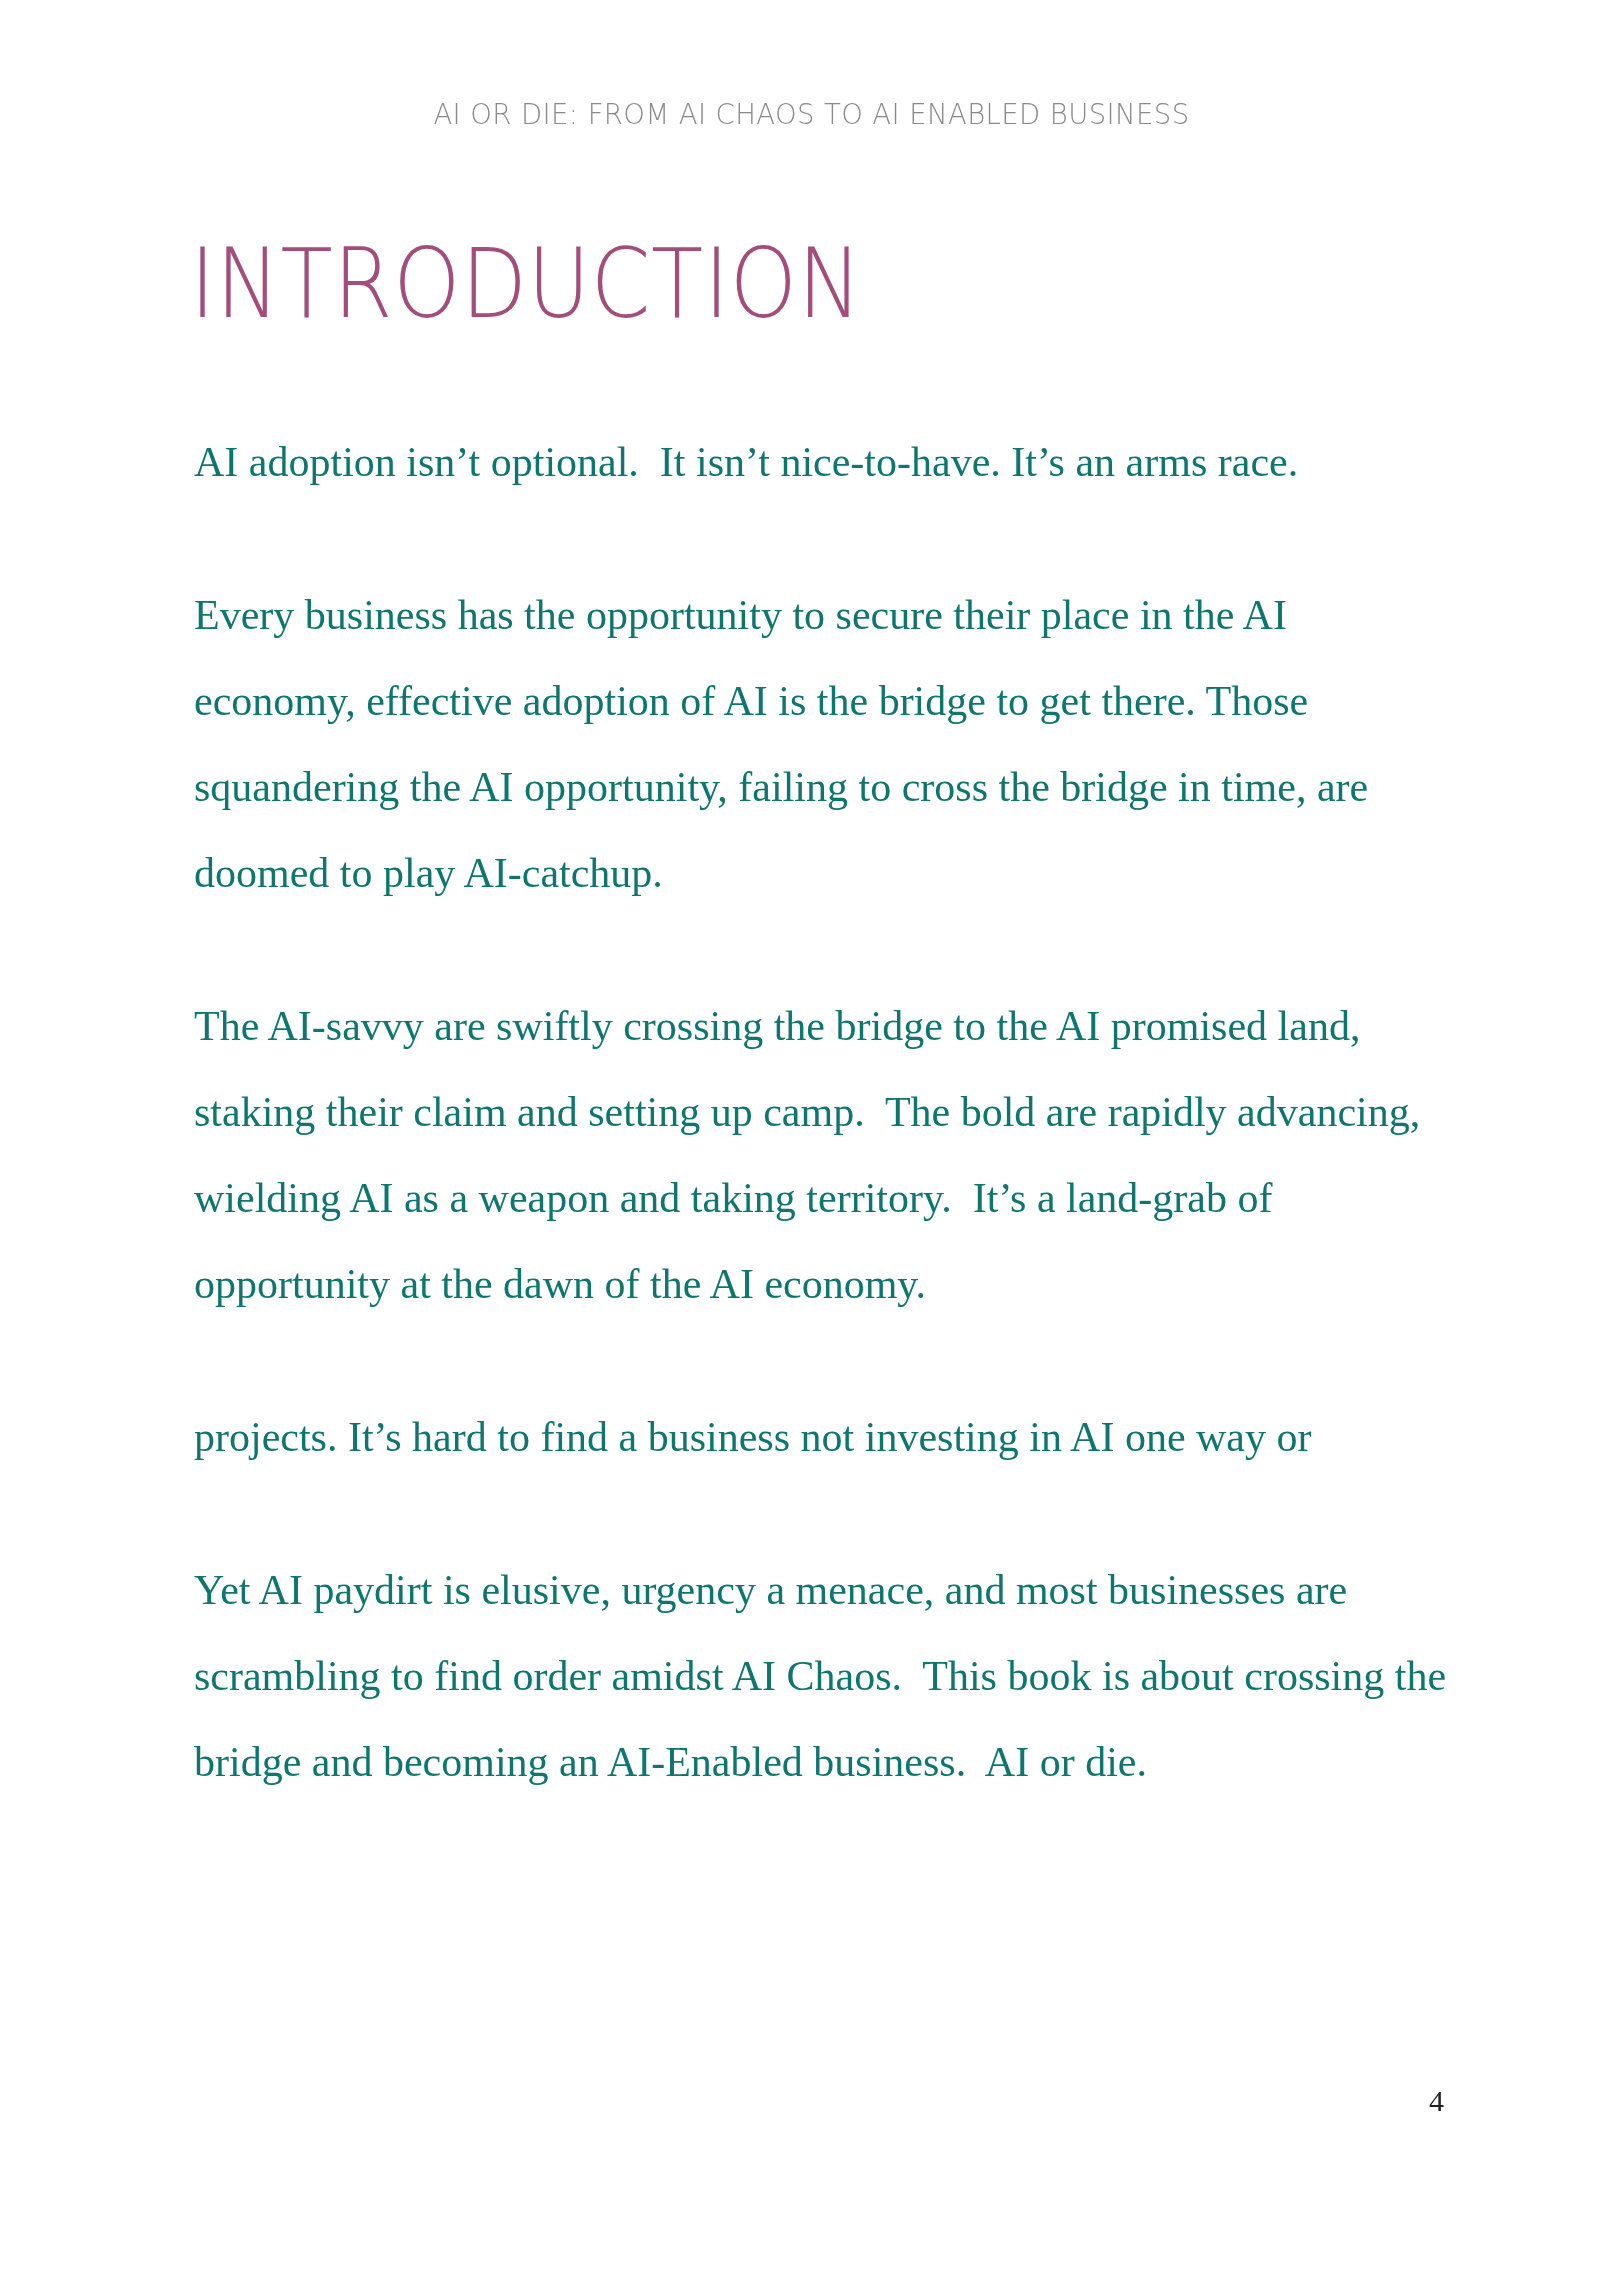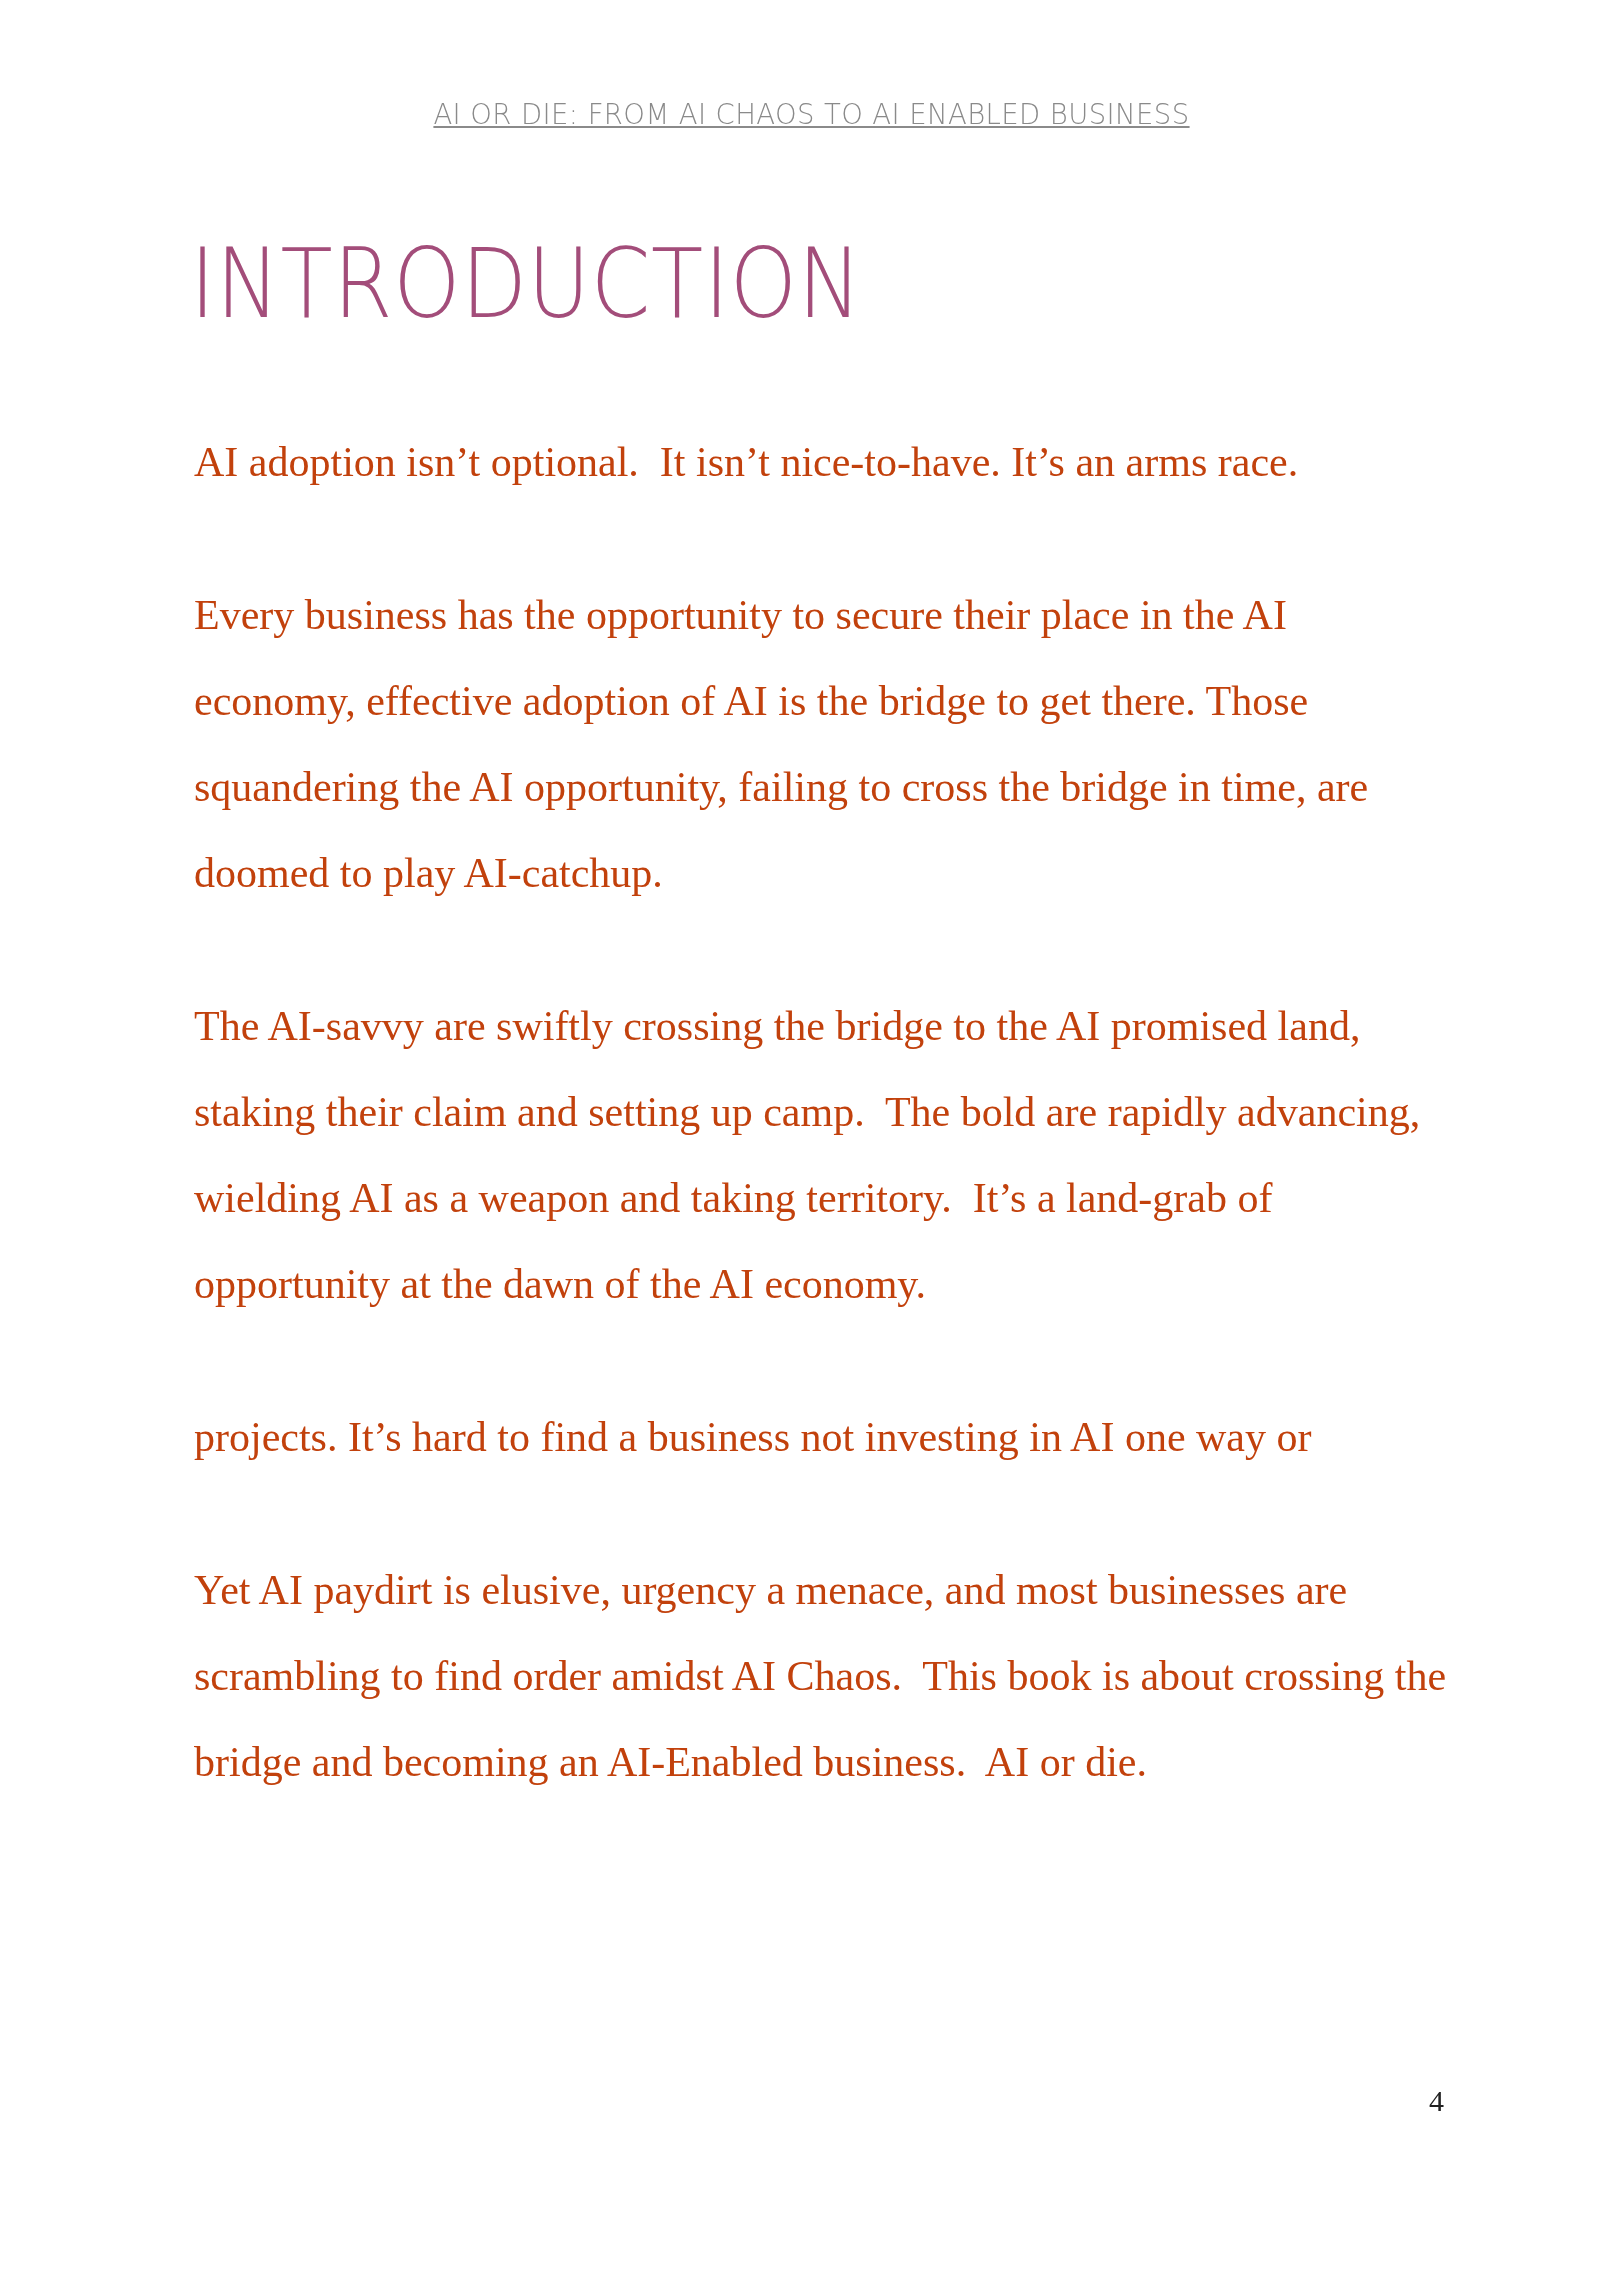--- a/index.html
+++ b/index.html
@@ -1,32 +1,32 @@
 <!DOCTYPE html>
 <html style="font-size:13.3px"><head>
 <meta charset="utf-8">
 <style>
   html, body { margin: 0; padding: 0; background: #ffffff; }
   body { width: 1623px; height: 2295px; position: relative; overflow: hidden; }
   .page { position: absolute; inset: 0; background: #ffffff; }
   .running-header {
     position: absolute; top: 98px; left: 0; width: 1623px; text-align: center;
     font-family: "DejaVu Sans", sans-serif; font-size: 27.5px; color: #8a8a8a;
-    letter-spacing: 0.4px; font-weight: 300; text-decoration: underline;
+    letter-spacing: 0.4px; font-weight: 300;
   }
   .title {
     position: absolute; top: 227px; left: 190px; margin: 0;
     font-family: "DejaVu Sans", sans-serif; font-weight: 300;
     font-size: 97px; color: #a34d7a; letter-spacing: 0.8px;
     transform: scaleX(0.88); transform-origin: left top;
   }
   .body-text {
     position: absolute; left: 194px; top: 419px; width: 1301px;
     font-family: "Liberation Serif", "DejaVu Serif", serif;
-    font-size: 42px; line-height: 86px; color: #c2410c;
+    font-size: 42px; line-height: 86px; color: #0f766e;
   }
   .para { margin: 0 0 67px 0; }
   .para .line { display: block; white-space: pre; }
   .page-number {
     position: absolute; top: 2084px; left: 1420px; width: 33px; text-align: center;
     font-family: "Liberation Serif", serif; font-size: 30px; color: #222;
   }
 </style>
 </head>
 <body>

